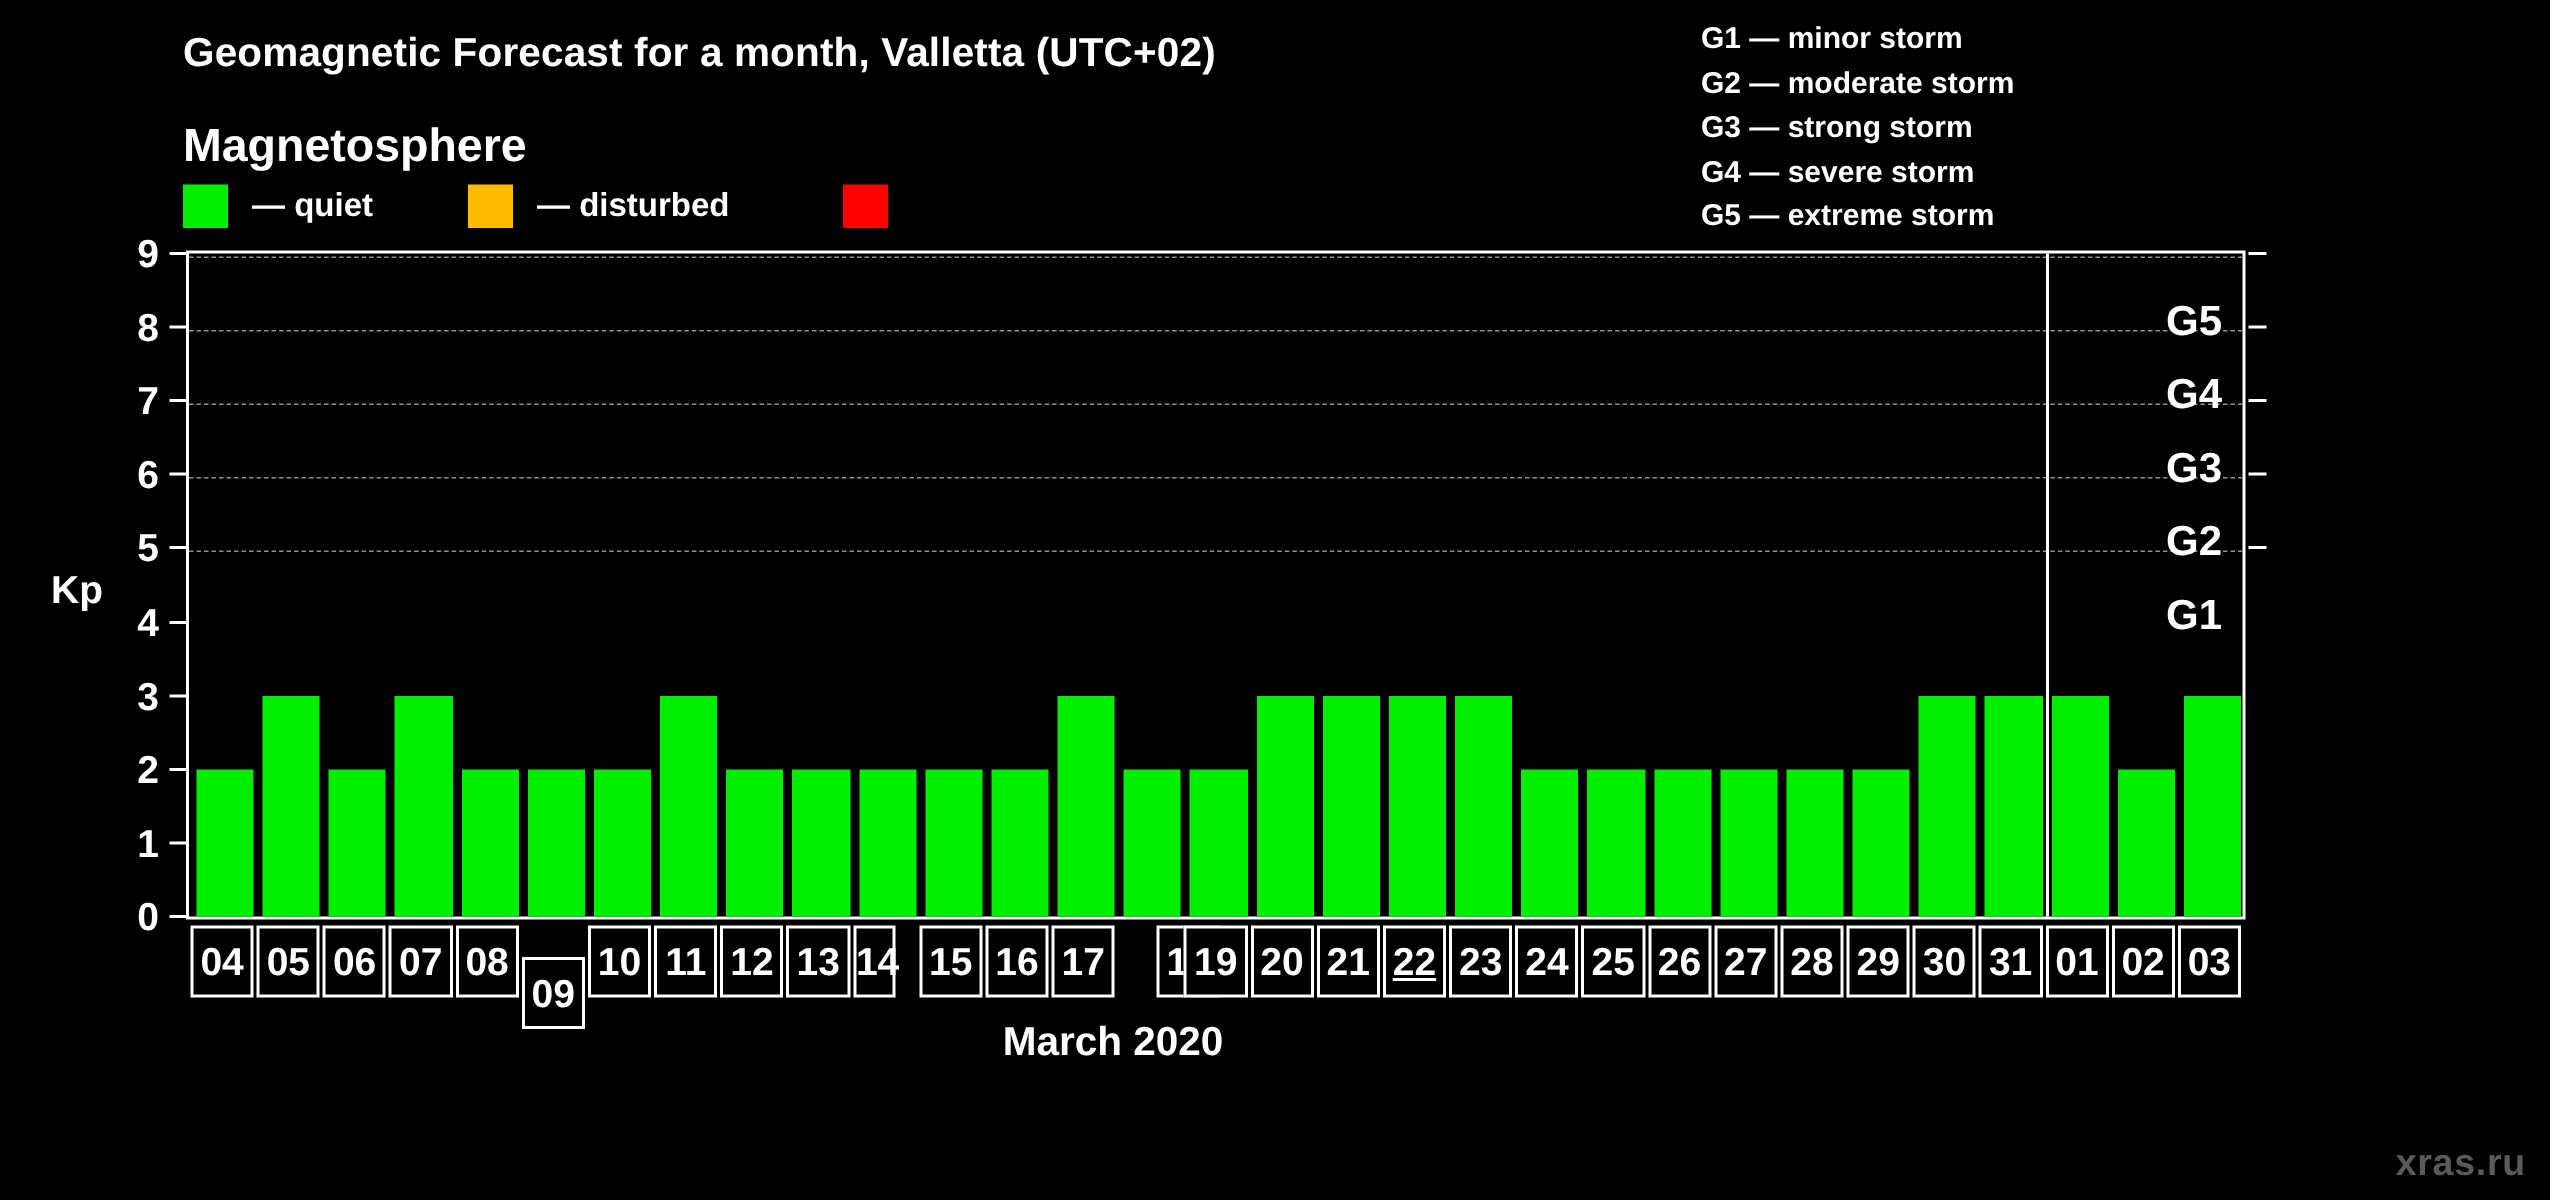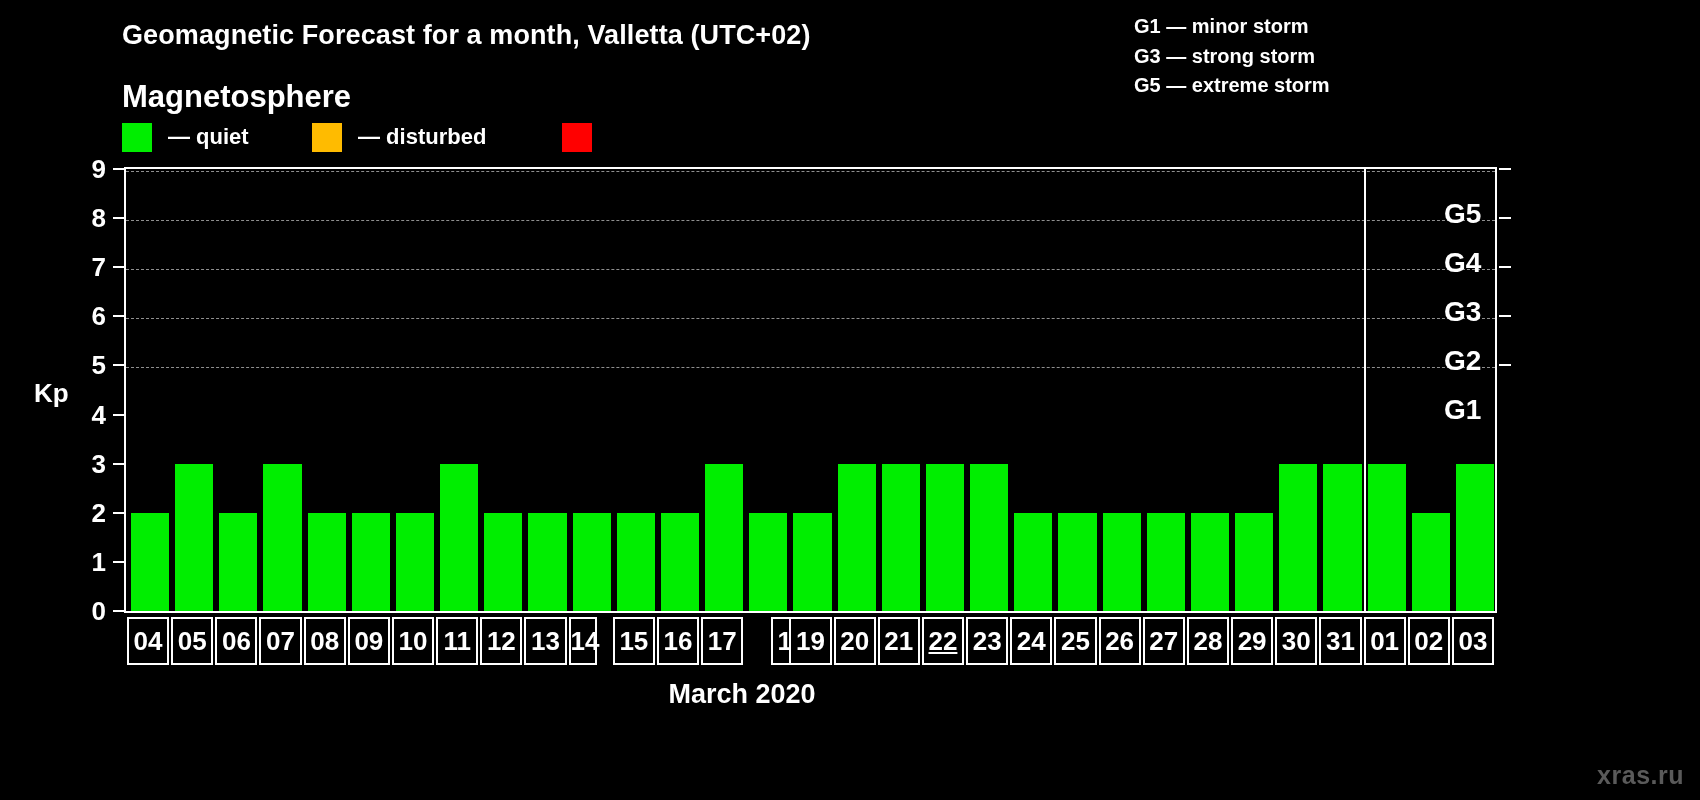--- a/index.html
+++ b/index.html
@@ -85,21 +85,23 @@
 <div id="subtitle">Magnetosphere</div>
 
 <div id="legend">
     <div class="lg-item" style="left: 0px;"><span class="lg-sw" style="background: rgb(0, 238, 0);"></span><span class="lg-tx">— quiet</span></div>
     <div class="lg-item" style="left: 190px;"><span class="lg-sw" style="background: rgb(255, 187, 0);"></span><span class="lg-tx">— disturbed</span></div>
     <div class="lg-item" style="left: 440px;"><span class="lg-sw" style="background: rgb(255, 0, 0);"></span></div>
   </div>
 
 <div id="gkey">
     <div>G1 — minor storm</div>
+    <div>G2 — moderate storm</div>
     <div>G3 — strong storm</div>
+    <div>G4 — severe storm</div>
     <div>G5 — extreme storm</div>
   </div>
 
 <div id="plot">
   <div id="gridlayer">
       <div class="gridline" style="top: 198.444px;"></div>
       <div class="gridline" style="top: 149.333px;"></div>
       <div class="gridline" style="top: 100.222px;"></div>
       <div class="gridline" style="top: 51.1111px;"></div>
       <div class="gridline" style="top: 2px;"></div>
@@ -177,21 +179,21 @@
     <div class="gtick" style="top: 158px;">G5</div>
     <div class="gtickmark" style="top: 168px;"></div>
   </div>
 
 <div id="xaxis">
     <div class="daybox" style="left: 3px; width: 42.1613px;">04</div>
     <div class="daybox" style="left: 47.1613px; width: 42.1613px;">05</div>
     <div class="daybox" style="left: 91.3226px; width: 42.1613px;">06</div>
     <div class="daybox" style="left: 135.484px; width: 42.1613px;">07</div>
     <div class="daybox" style="left: 179.645px; width: 42.1613px;">08</div>
-    <div class="daybox" style="left: 223.806px; width: 42.1613px;">09</div>
+    <div class="daybox" style="left: 223.806px; width: 42.1613px; margin-top: 21px;">09</div>
     <div class="daybox" style="left: 267.968px; width: 42.1613px;">10</div>
     <div class="daybox" style="left: 312.129px; width: 42.1613px;">11</div>
     <div class="daybox" style="left: 356.29px; width: 42.1613px;">12</div>
     <div class="daybox" style="left: 400.452px; width: 42.1613px;">13</div>
     <div class="daybox" style="left: 444.613px; width: 28px;">14</div>
     <div class="daybox" style="left: 488.774px; width: 42.1613px;">15</div>
     <div class="daybox" style="left: 532.935px; width: 42.1613px;">16</div>
     <div class="daybox" style="left: 577.097px; width: 42.1613px;">17</div>
     <div class="daybox" style="left: 647px; width: 42.1613px;">18</div>
     <div class="daybox" style="left: 665.419px; width: 42.1613px;">19</div>

